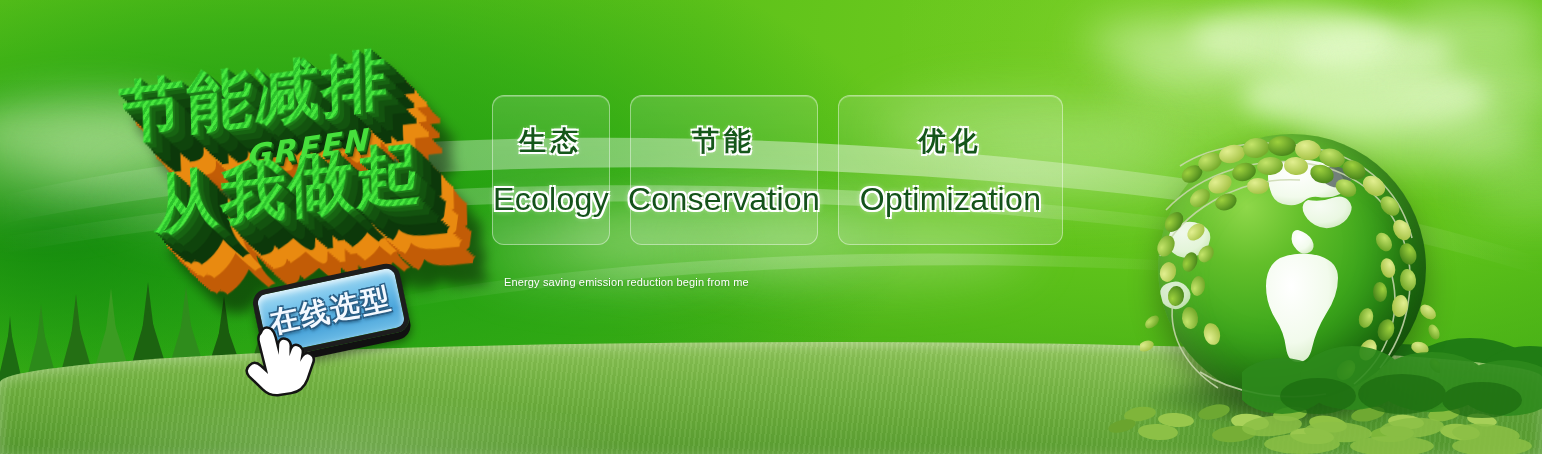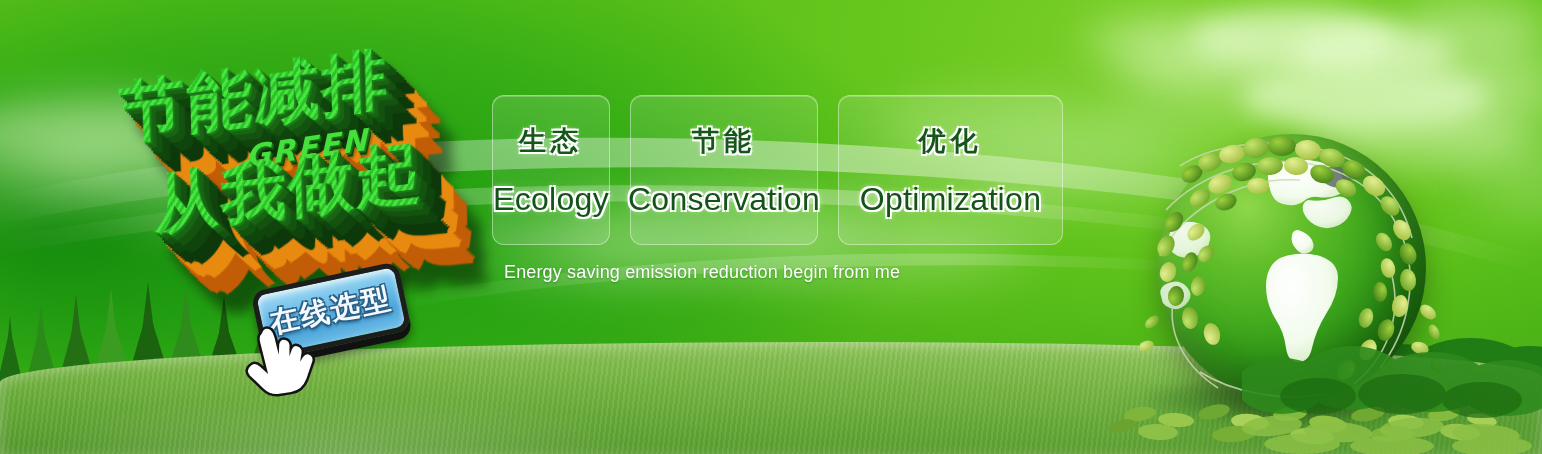--- a/index.html
+++ b/index.html
@@ -183,23 +183,23 @@
     text-shadow:
       -1.8px -1.8px 0 #ffffff, 1.8px -1.8px 0 #ffffff,
       -1.8px  1.8px 0 #ffffff, 1.8px  1.8px 0 #ffffff,
        0 0 6px rgba(255,255,255,0.95);
   }
   .card-w1 { width:118px; }
   .card-w2 { width:188px; }
   .card-w3 { width:225px; }
 
   .tagline {
-    position:absolute; left:504px; top:262px;
+    position:absolute; left:504px; top:276px;
     font-family:"Liberation Sans","DejaVu Sans",sans-serif;
-    font-size:18px; color:#ffffff; letter-spacing:0.15px;
+    font-size:11px; color:#ffffff; letter-spacing:0.15px;
     text-shadow:0 1px 2px rgba(25,90,15,0.45);
   }
 
   
   .globe-wrap { position:absolute; left:1140px; top:126px; width:300px; height:300px; }
   .globe {
     position:absolute; left:18px; top:8px; width:268px; height:268px;
     border-radius:50%;
     background:
       radial-gradient(circle at 33% 27%, #8fd84a 0%, #63bf2a 22%, #3ea81c 48%, #238e12 72%, #15660c 92%, #0e4a08 100%);

